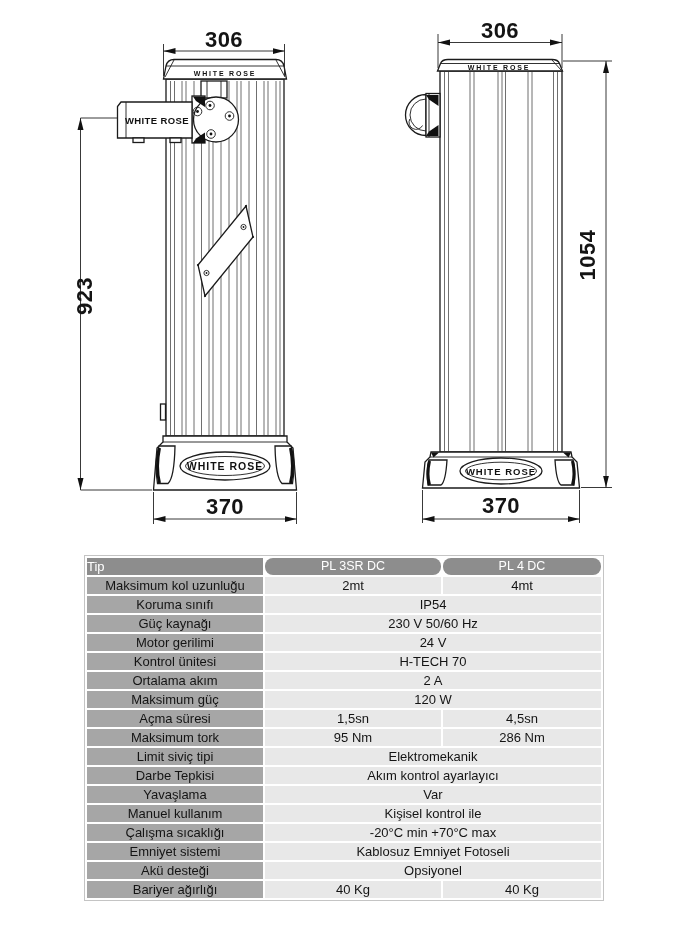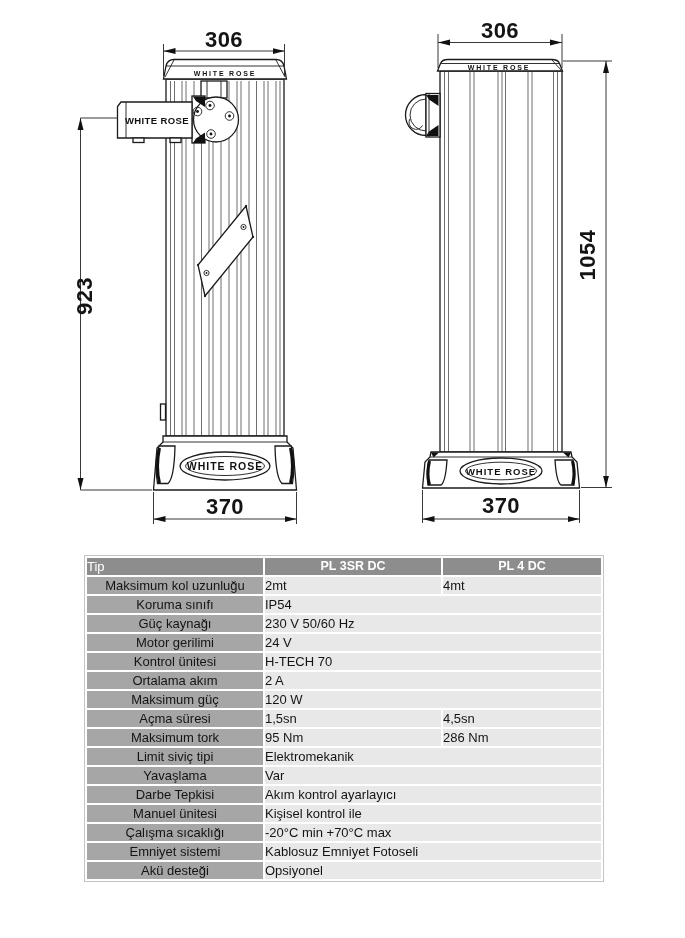--- a/index.html
+++ b/index.html
@@ -22,24 +22,24 @@
   .brandS{font-size:7px;font-weight:700;letter-spacing:1.8px;fill:#111;text-anchor:middle;}
   .brandArm{font-size:9.5px;font-weight:700;letter-spacing:0.4px;fill:#111;text-anchor:middle;}
   .brandOval{font-size:10.5px;font-weight:700;letter-spacing:1px;fill:#111;text-anchor:middle;}
   .brandOvalS{font-size:9.5px;font-weight:700;letter-spacing:1px;fill:#111;text-anchor:middle;}
 
   
   .spec{position:absolute;top:555px;left:84px;width:518px;border:1px solid #c4c4c4;}
   table.spec-table{border-collapse:separate;border-spacing:2px;width:100%;table-layout:fixed;background:#fff;}
   table.spec-table td{height:17px;line-height:17px;font-size:13px;overflow:hidden;white-space:nowrap;padding:0;color:var(--cell_text);}
   td.label-cell{background:var(--label_bg);padding-left:6px;text-align:center;}
-  td.value-cell{background:var(--value_bg);font-size:12.5px;}
+  td.value-cell{background:var(--value_bg);text-align:center;font-size:12.5px;}
   tr.hdr td{background:var(--header_bg);color:var(--header_text);}
   tr.hdr td.hdr-label{font-weight:400;font-size:13px;}
-  tr.hdr td.model{font-weight:700;font-size:12.5px;text-align:center;}
+  tr.hdr td.model{font-weight:400;font-size:12.5px;text-align:center;border-radius:8px;}
 </style>
 </head>
 <body style="--header_bg: #8d8d8d; --label_bg: #a6a6a6; --value_bg: #e8e8e8; --header_text: #ffffff; --cell_text: #141414;">
 
 <svg class="drawings" width="685" height="552" viewBox="0 0 685 552">
   <defs>
     <marker id="dimArrow" markerWidth="12" markerHeight="8" refX="12" refY="4" orient="auto-start-reverse" markerUnits="userSpaceOnUse">
       <path d="M12,4 L0,1 L0,7 Z" fill="#111"></path>
     </marker>
   </defs>
@@ -218,38 +218,43 @@
         <tr>
           <td class="label-cell">Maksimum tork</td>
           <td class="value-cell">95 Nm</td>
           <td class="value-cell">286 Nm</td>
         </tr>
         <tr>
           <td class="label-cell">Limit siviç tipi</td>
           <td class="value-cell" colspan="2">Elektromekanik</td>
         </tr>
         <tr>
+          <td class="label-cell">Darbe Tepkisi</td>
+          <td class="value-cell" colspan="2">Akım kontrol ayarlayıcı</td>
+        </tr>
+        <tr>
           <td class="label-cell">Yavaşlama</td>
           <td class="value-cell" colspan="2">Var</td>
         </tr>
         <tr>
-          <td class="label-cell">Darbe Tepkisi</td>
-          <td class="value-cell" colspan="2">Akım kontrol ayarlayıcı</td>
-        </tr>
-        <tr>
-          <td class="label-cell">Manuel ünitesi</td>
+          <td class="label-cell">Manuel kullanım</td>
           <td class="value-cell" colspan="2">Kişisel kontrol ile</td>
         </tr>
         <tr>
           <td class="label-cell">Çalışma sıcaklığı</td>
           <td class="value-cell" colspan="2">-20°C min +70°C max</td>
         </tr>
         <tr>
           <td class="label-cell">Emniyet sistemi</td>
           <td class="value-cell" colspan="2">Kablosuz Emniyet Fotoseli</td>
         </tr>
         <tr>
           <td class="label-cell">Akü desteği</td>
           <td class="value-cell" colspan="2">Opsiyonel</td>
+        </tr>
+        <tr>
+          <td class="label-cell">Bariyer ağırlığı</td>
+          <td class="value-cell">40 Kg</td>
+          <td class="value-cell">40 Kg</td>
         </tr>
       </tbody>
   </table>
 </div>
 
 </body></html>

